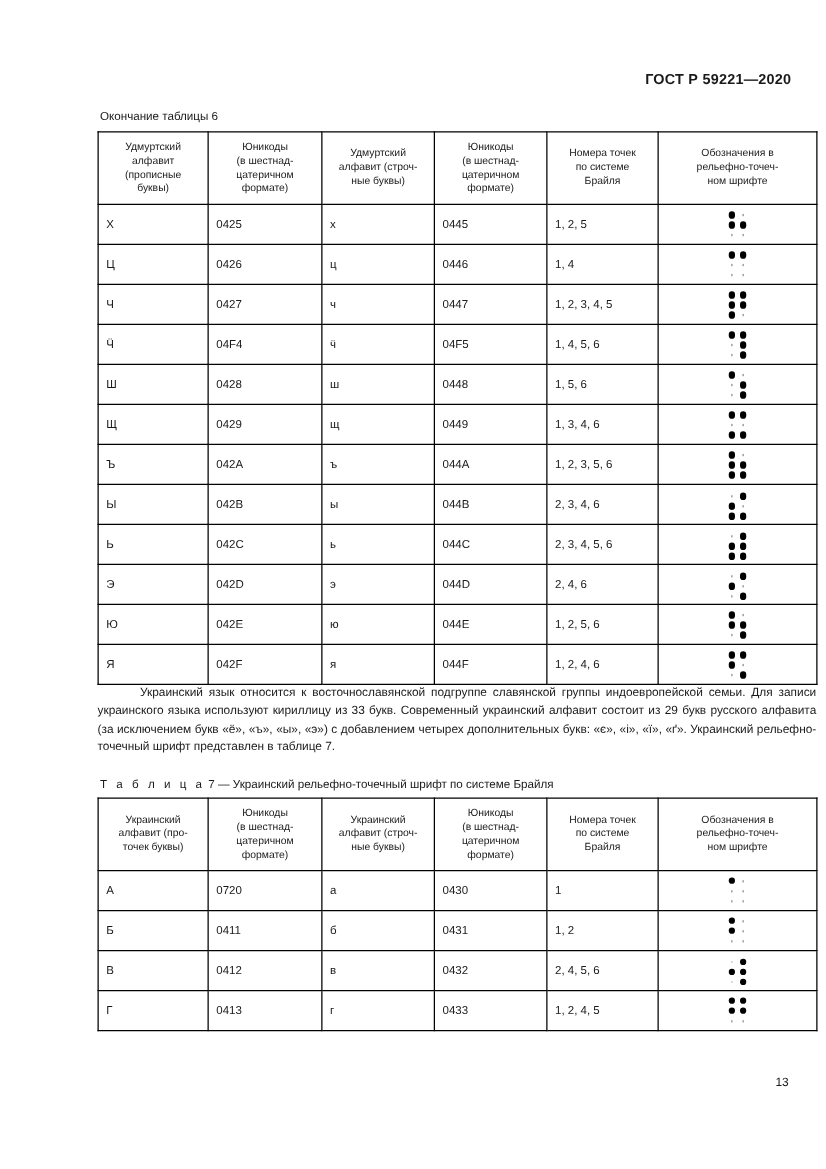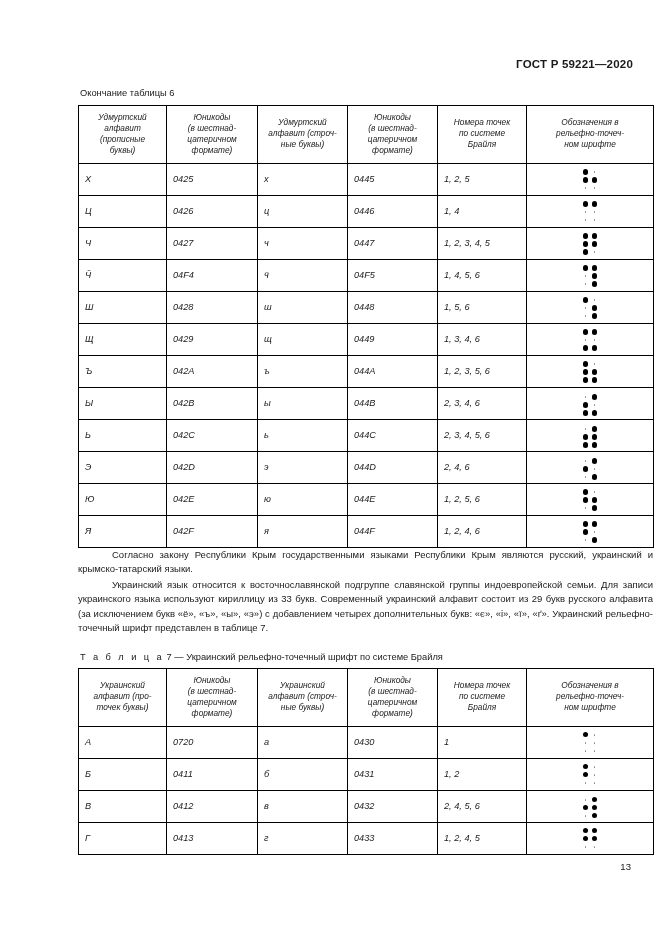--- a/index.html
+++ b/index.html
@@ -55,21 +55,20 @@
   }
   .caption-word {
     letter-spacing: 2.4px;
   }
 
   
   table.braille-table {
     border-collapse: collapse;
     width: 575px;
     table-layout: fixed;
-    font-style: italic;
   }
   table.braille-table td,
   table.braille-table th {
     border: 1px solid #000000;
     font-weight: normal;
     font-size: 8.4px;
     vertical-align: middle;
     padding: 0;
   }
   table.braille-table thead th {
@@ -384,21 +383,20 @@
                 <i class="on"></i>
                 <i class="off"></i>
                 <i class="off"></i>
                 <i class="on"></i>
               </span></td>
           </tr>
         </tbody>
     </table>
 
 
-    <p class="body-par">Согласно закону Республики Крым государственными языками Республики Крым являются русский, украинский и крымско-татарский языки.</p>
 
     <p class="body-par">Украинский язык относится к восточнославянской подгруппе славянской группы индоевропейской семьи. Для записи украинского языка используют кириллицу из 33 букв. Современный украинский алфавит состоит из 29 букв русского алфавита (за исключением букв «ё», «ъ», «ы», «э») с добавлением четырех дополнительных букв: «є», «і», «ї», «ґ». Украинский рельефно-точечный шрифт представлен в таблице 7.</p>
 
     <div class="spacer-before-t7"></div>
 
     <div class="table-caption-plain">
       <span class="caption-word">Т а б л и ц а</span>
       <span>7 — Украинский рельефно-точечный шрифт по системе Брайля</span>
     </div>
 

